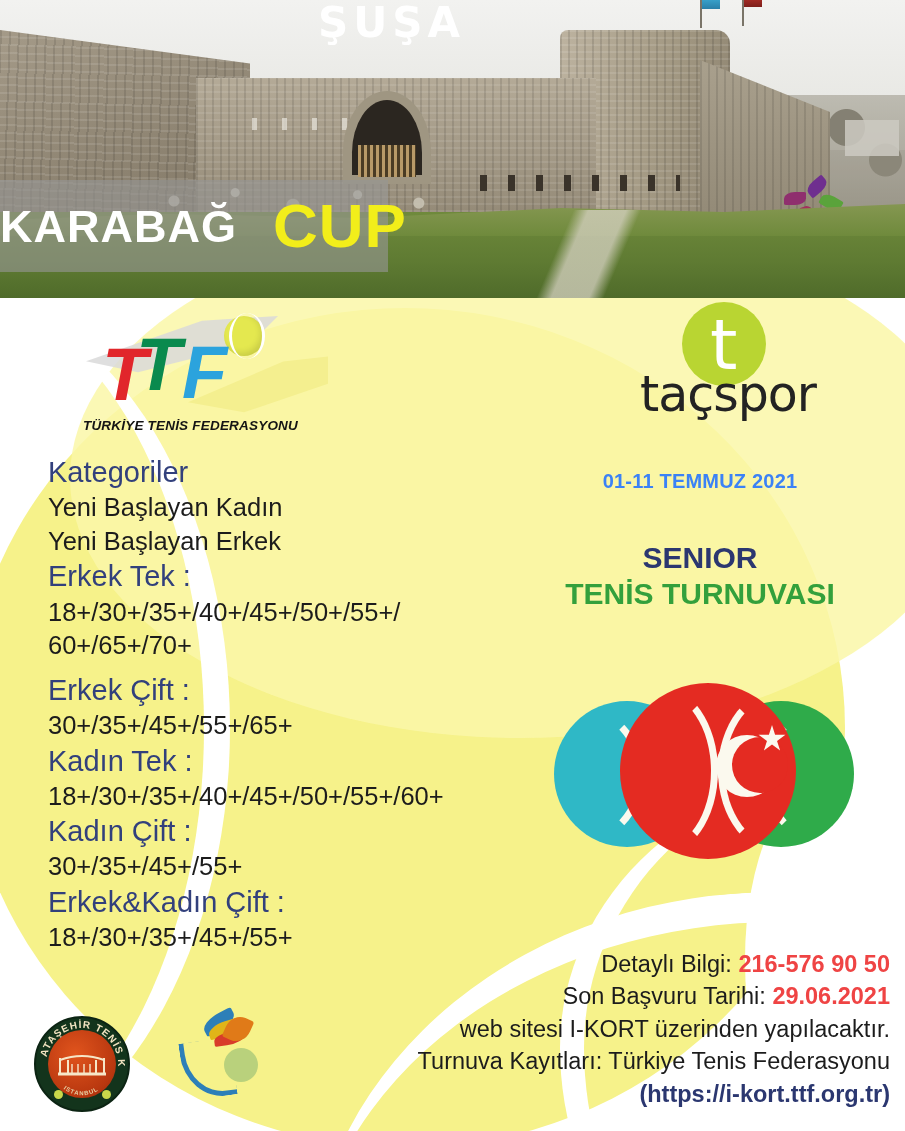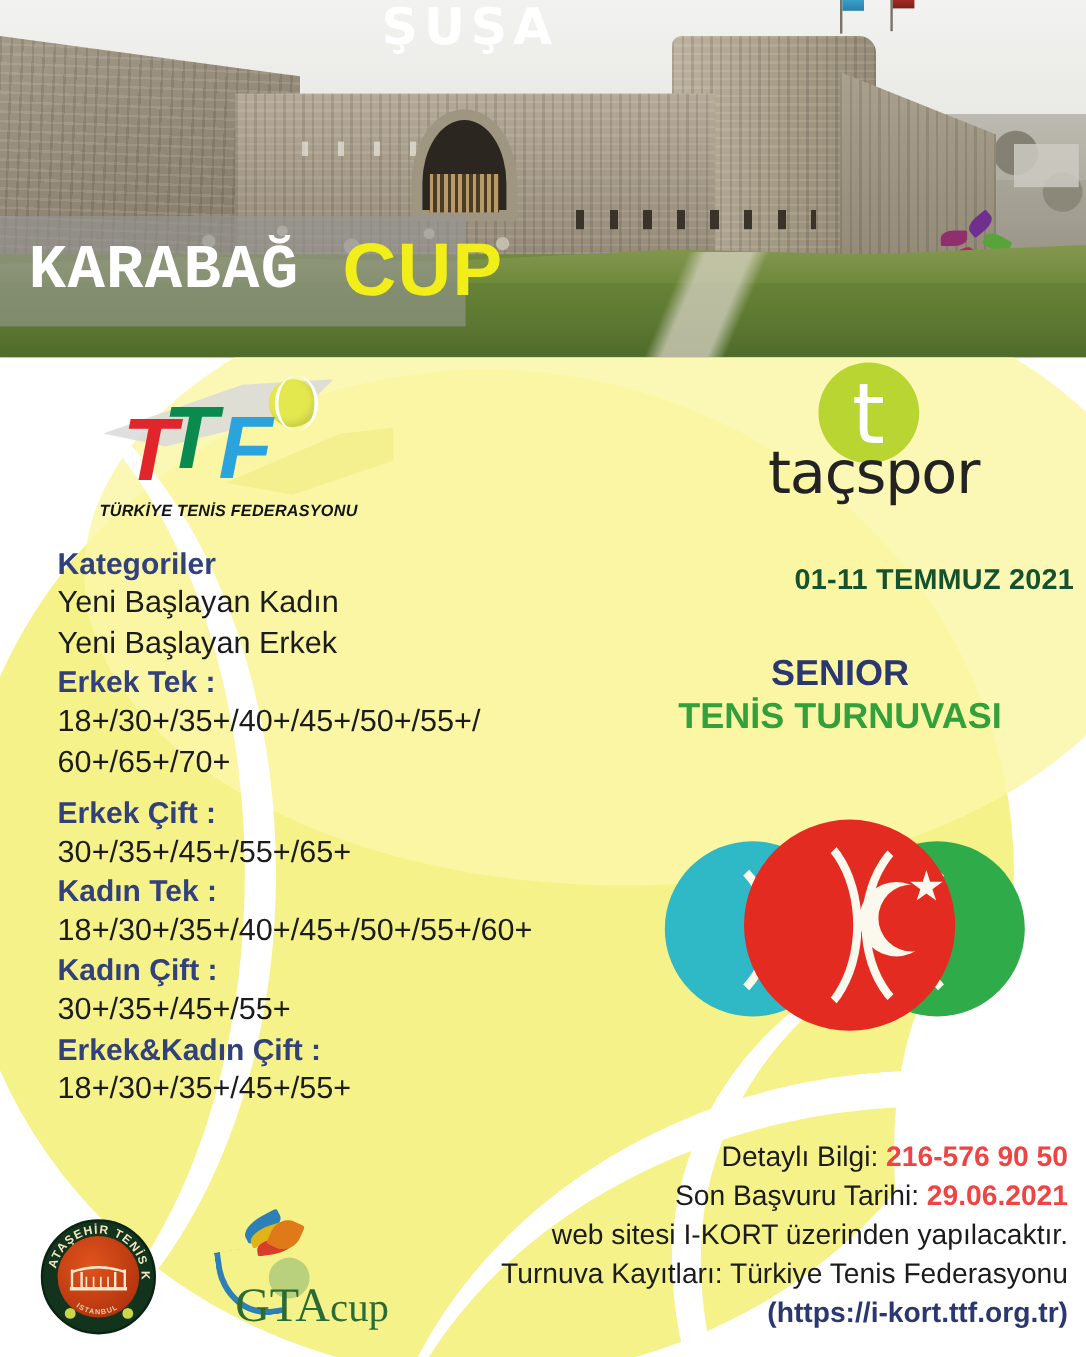--- a/index.html
+++ b/index.html
@@ -130,22 +130,22 @@
   
   .banner {
     position:absolute; left:0; top:180px; width:388px; height:92px;
     background:rgba(150,150,148,.62);
   }
   .title-row {
     position:absolute; left:0; top:180px; width:905px; height:92px;
     display:flex; align-items:center;
   }
   .t-karabag {
-    font-size:52px; font-weight:700; color:#ffffff;
-    letter-spacing:1px; margin-left:24px; line-height:1;font-family:Liberation Mono, monospace;
+    font-size:45px; font-weight:700; color:#ffffff;
+    letter-spacing:1px; line-height:1;
   }
   .t-cup {
     font-size:62px; font-weight:700; color:#f2ee1a;
     letter-spacing:1px; margin-left:36px; line-height:1;
   }
   .susa {
     position:absolute; left:318px; top:2px;
     font-size:42px; font-weight:700; color:#ffffff;
     letter-spacing:5px; line-height:1;
     font-family:"DejaVu Sans", sans-serif;
@@ -265,32 +265,32 @@
   }
   .tac-word{
     position:absolute; left:0; top:68px; width:200px;
     font-size:49px; color:#232323; font-weight:400; line-height:1;
     font-family:"DejaVu Sans", sans-serif; letter-spacing:-1px;
   }
 
   
   .left-col { position:absolute; left:48px; top:156px; width:480px; }
   .hd {
-    color:#32407c; font-weight:700; font-size:25px; line-height:1.28;
+    color:#32407c; font-weight:400; font-size:29px; line-height:1.28;
   }
   .pl {
     color:#1c1c1c; font-weight:400; font-size:25.5px; line-height:1.32;
   }
   .gap { height:9px; }
 
   
   .right-col {
     position:absolute; left:505px; top:172px; width:390px; text-align:center;
   }
-  .d1 { font-size:24px; font-weight:700; color:#14532d; line-height:1.18; letter-spacing:.2px;text-align:right;}
+  .d1 { font-size:20px; font-weight:700; color:#3b82f6; line-height:1.18; letter-spacing:.2px;}
   .d2 { font-size:30px; font-weight:700; color:#2b3770; line-height:1.2;margin-top:46px; }
   .d3 { font-size:30px; font-weight:700; color:#33a03c; line-height:1.2; }
 
   
   .balls { position:absolute; left:548px; top:385px; width:320px; height:180px; }
   .bl { position:absolute; width:146px; height:146px; border-radius:50%; }
   .bl.cyan  { left:6px;  top:18px; background:#2fb8c6; }
   .bl.green { left:160px;top:18px; background:#2fab4a; }
   .bl.red   { left:72px; top:0px;  background:#e42b22; width:176px; height:176px; }
   .seam-s{ position:absolute; border:7px solid #fbf9ee; border-radius:50%; }
@@ -515,16 +515,15 @@
     </span>
   </div>
 
   <div class="gta">
     <span class="gta-swirl"></span>
     <span class="gta-feather" style="left:34px; top:4px;  width:34px; height:16px; background:#2d7fb8; transform:rotate(-28deg);"></span>
     <span class="gta-feather" style="left:40px; top:12px; width:32px; height:14px; background:#e0b418; transform:rotate(-18deg);"></span>
     <span class="gta-feather" style="left:46px; top:22px; width:30px; height:13px; background:#d83c2a; transform:rotate(-8deg);"></span>
     <span class="gta-feather" style="left:58px; top:6px;  width:24px; height:26px; background:#e07a18; transform:rotate(24deg);"></span>
     <span class="gta-ball"></span>
-    <span class="gta-word"><span>GTA</span><span class="lc">cup</span></span>
   </div>
 
 </div>
 
 </body></html>

